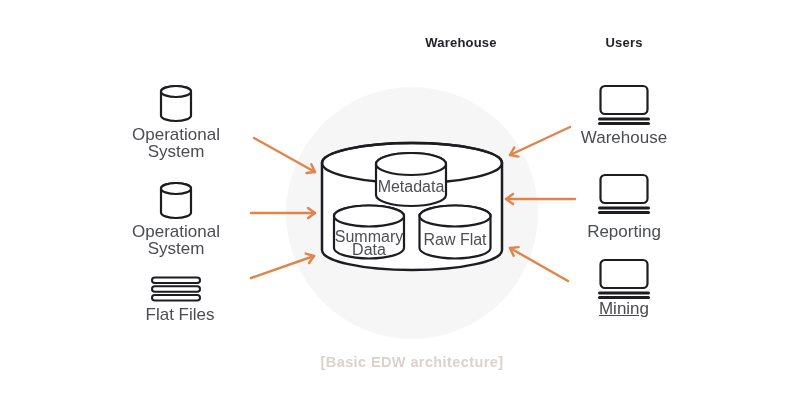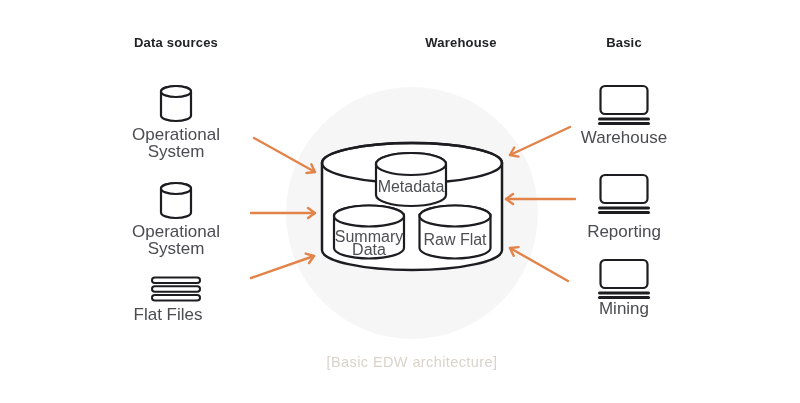--- a/index.html
+++ b/index.html
@@ -99,30 +99,29 @@
       <rect class="solid" x="-26" y="31.5" width="52" height="3" rx="1.5"></rect>
       <rect class="solid" x="-26" y="36" width="52" height="3" rx="1.5"></rect>
     </g>
     <g transform="translate(624,260)">
       <rect class="shape s22" x="-23.5" y="0" width="47" height="28" rx="4.5"></rect>
       <rect class="solid" x="-26" y="31.5" width="52" height="3" rx="1.5"></rect>
       <rect class="solid" x="-26" y="36" width="52" height="3" rx="1.5"></rect>
     </g>
   </svg>
 
-  <div class="t hdr" style="left:176px;top:35px;">Data sources</div>
   <div class="t hdr" style="left:413px;top:35px;margin-left:48px;">Warehouse</div>
-  <div class="t hdr" style="left:624px;top:35px;">Basic</div>
+  <div class="t hdr" style="left:624px;top:35px;">Users</div>
 
   <div class="t lbl wrap" style="left:176px;top:127px;">Operational System</div>
   <div class="t lbl wrap" style="left:176px;top:224px;">Operational System</div>
-  <div class="t lbl" style="left:168px;top:307px;">Flat Files</div>
+  <div class="t lbl" style="left:180px;top:307px;">Flat Files</div>
 
   <div class="t slbl" style="left:411px;top:180px;">Metadata</div>
   <div class="t slbl wrap" style="left:369px;top:229.5px;">Summary Data</div>
   <div class="t slbl" style="left:455px;top:233px;">Raw Flat</div>
 
   <div class="t lbl" style="left:624px;top:130px;">Warehouse</div>
   <div class="t lbl" style="left:624px;top:216px;margin-top:8px;">Reporting</div>
-  <div class="t lbl" style="left:624px;top:301px;">Mining</div>
+  <div class="t lbl" style="left:624px;top:301px;text-decoration:underline;">Mining</div>
 
-  <div class="t cap" style="left:412px;top:354px;">[Basic EDW architecture]</div>
+  <div class="t cap" style="left:412px;top:354px;font-weight:bold;">[Basic EDW architecture]</div>
 </div>
 
 </body></html>

